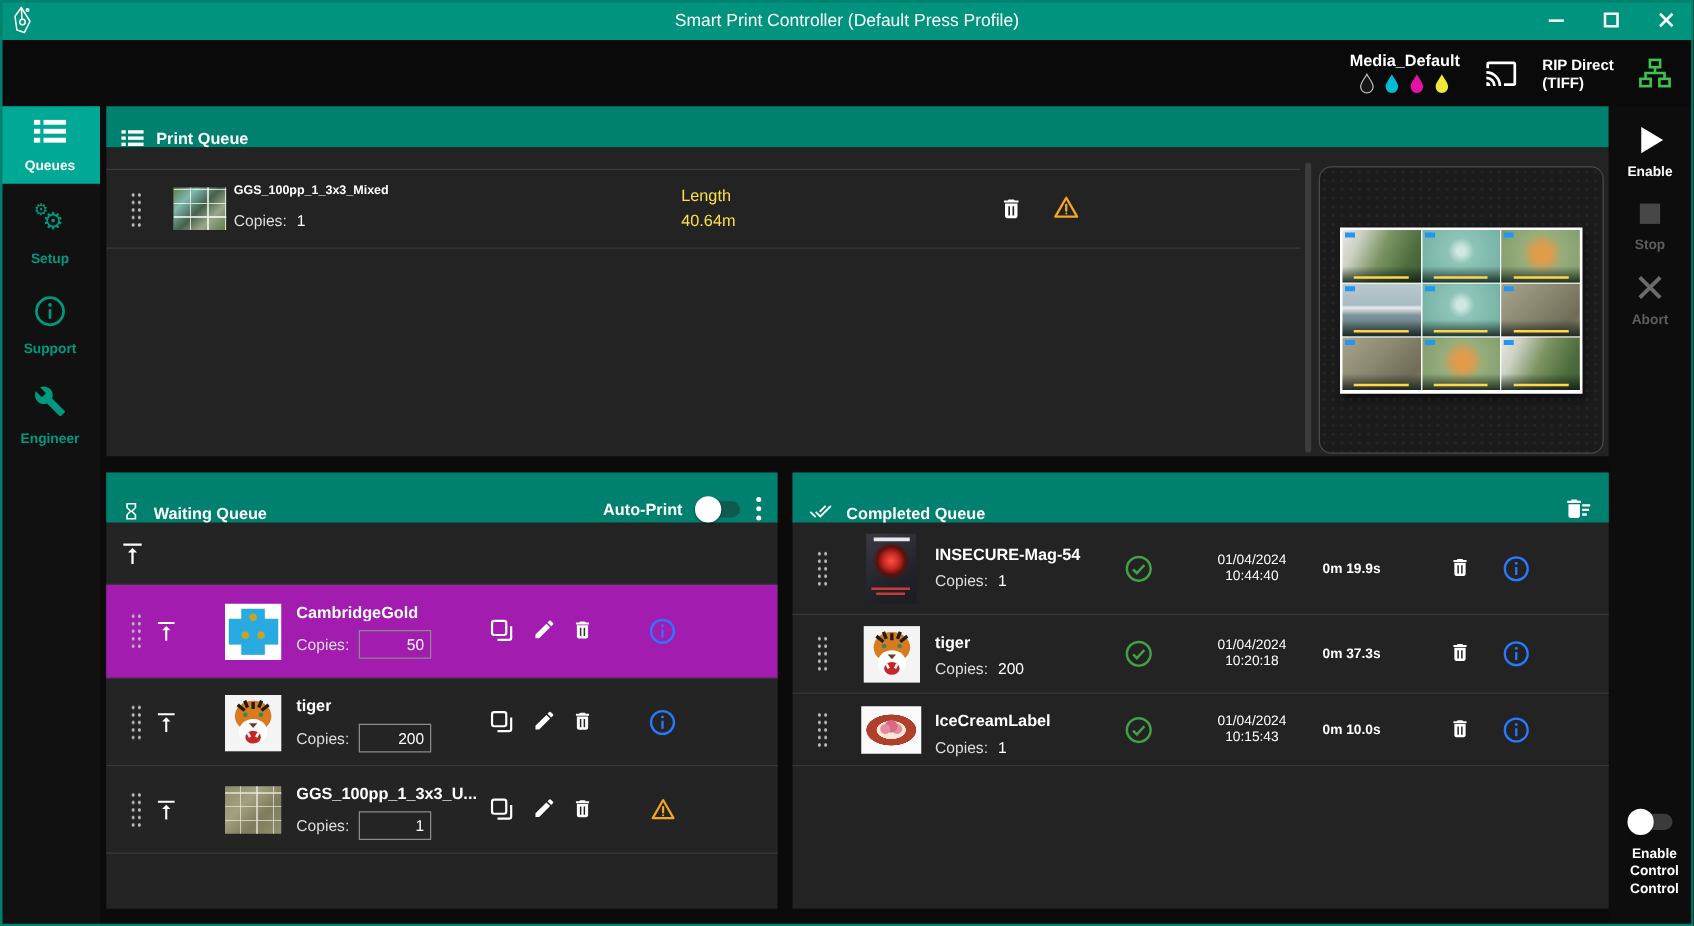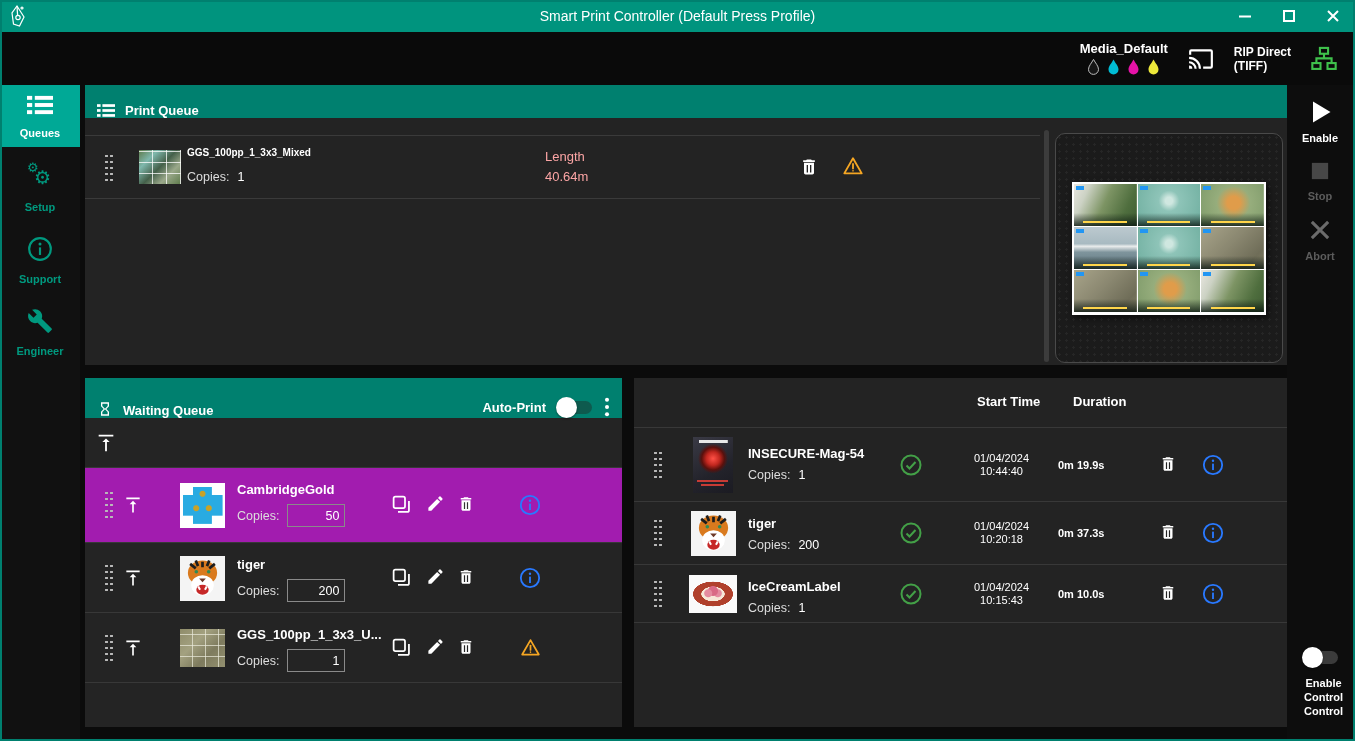--- a/index.html
+++ b/index.html
@@ -51,21 +51,21 @@
   .pq .phead{height:33px;}
   .pq-body{position:relative;height:247px;background:#232323;}
   .pq-row{position:absolute;left:0;top:17px;width:955px;height:64px;border-top:1px solid #3a3a3a;border-bottom:1px solid #3a3a3a;}
   .drag{width:10px;height:30px;background-image:radial-gradient(circle,#b9b9b9 1.1px,transparent 1.5px);background-size:5px 6px;cursor:grab;}
   .pq-row .drag{position:absolute;left:19px;top:17px;}
   .thumb{flex:none;border:0;}
   .pq-thumb{position:absolute;left:54px;top:14px;width:42px;height:34px;}
   .pq-name{position:absolute;left:102px;top:11px;color:#fff;font-size:10px;font-weight:700;}
   .copies-line{color:#ddd;font-size:12.5px;display:flex;align-items:center;gap:8px;}
   .pq-copies{position:absolute;left:102px;top:34px;}
-  .pq-len{position:absolute;left:460px;top:11px;color:#fca5a5;font-size:13px;line-height:20px;}
+  .pq-len{position:absolute;left:460px;top:11px;color:#fde047;font-size:13px;line-height:20px;}
   .iconbtn{background:none;border:none;padding:0;cursor:pointer;display:flex;align-items:center;justify-content:center;}
   .pq-trash{position:absolute;left:714px;top:20px;}
   .pq-warn{position:absolute;left:756px;top:19px;}
   .vscroll{position:absolute;left:959px;top:12px;width:5px;height:232px;background:#3c3c3c;border-radius:3px;cursor:pointer;}
   .preview{position:absolute;left:970px;top:15px;width:228px;height:230px;border:1px solid #4a4a4a;border-radius:10px;background-color:#1b1b1b;background-image:radial-gradient(#262626 1px,transparent 1.2px);background-size:7px 7px;display:flex;align-items:center;justify-content:center;}
   .sheet{width:194px;height:133px;background:#fff;padding:2px;display:grid;grid-template-columns:1fr 1fr 1fr;grid-template-rows:1fr 1fr 1fr;gap:1px;box-shadow:2px 3px 6px rgba(0,0,0,.6);}
   .tile{position:relative;background-repeat:no-repeat;
     background-image:
       linear-gradient(#ffd54a,#ffd54a),
       linear-gradient(#2196F3,#2196F3),
@@ -498,23 +498,30 @@
           <svg width="23" height="21" viewBox="0 0 24 24" fill="none" stroke="#F5A623" stroke-width="2" stroke-linejoin="round">
             <path d="M12 3.5 21.5 20h-19Z"></path>
             <path d="M12 9.8v5" stroke-linecap="round"></path>
             <circle cx="12" cy="17.3" r="0.9" fill="#F5A623" stroke="none"></circle>
           </svg>
         </button>
     </div>
   </div>
 
   <div class="cq">
-    <div class="cq-cols">
-      <span class="col-h col-start">Start Time</span>
-      <span class="col-h col-dur">Duration</span>
+    <div class="phead">
+      <svg width="21" height="18" viewBox="0 0 24 24">
+          <path fill="#fff" d="M18 7l-1.41-1.41-6.34 6.34 1.41 1.41L18 7zm4.24-1.41L11.66 16.17 7.48 12l-1.41 1.41L11.66 19l12-12-1.42-1.41zM.41 13.41L6 19l1.41-1.41L1.83 12 .41 13.41z"></path>
+        </svg>
+      <span class="ptitle">Completed Queue</span>
+      <button class="iconbtn cq-sweep">
+        <svg width="24" height="22" viewBox="0 0 24 24">
+            <path fill="#fff" d="M15 16h4v2h-4zm0-8h7v2h-7zm0 4h6v2h-6zM3 18c0 1.1.9 2 2 2h6c1.1 0 2-.9 2-2V8H3v10zM14 5h-3l-1-1H6L5 5H2v2h12z"></path>
+          </svg>
+      </button>
     </div>
 
     <div class="row crow r1" style="height:74px;">
       <div class="drag"></div>
       <div class="c-thumbwrap">
           <div class="thumb thumb-mag" style="width:40px;height:56px;"></div>
         </div>
       <div class="c-name">INSECURE-Mag-54</div>
       <div class="copies-line c-copies">
         <span>Copies:</span>

